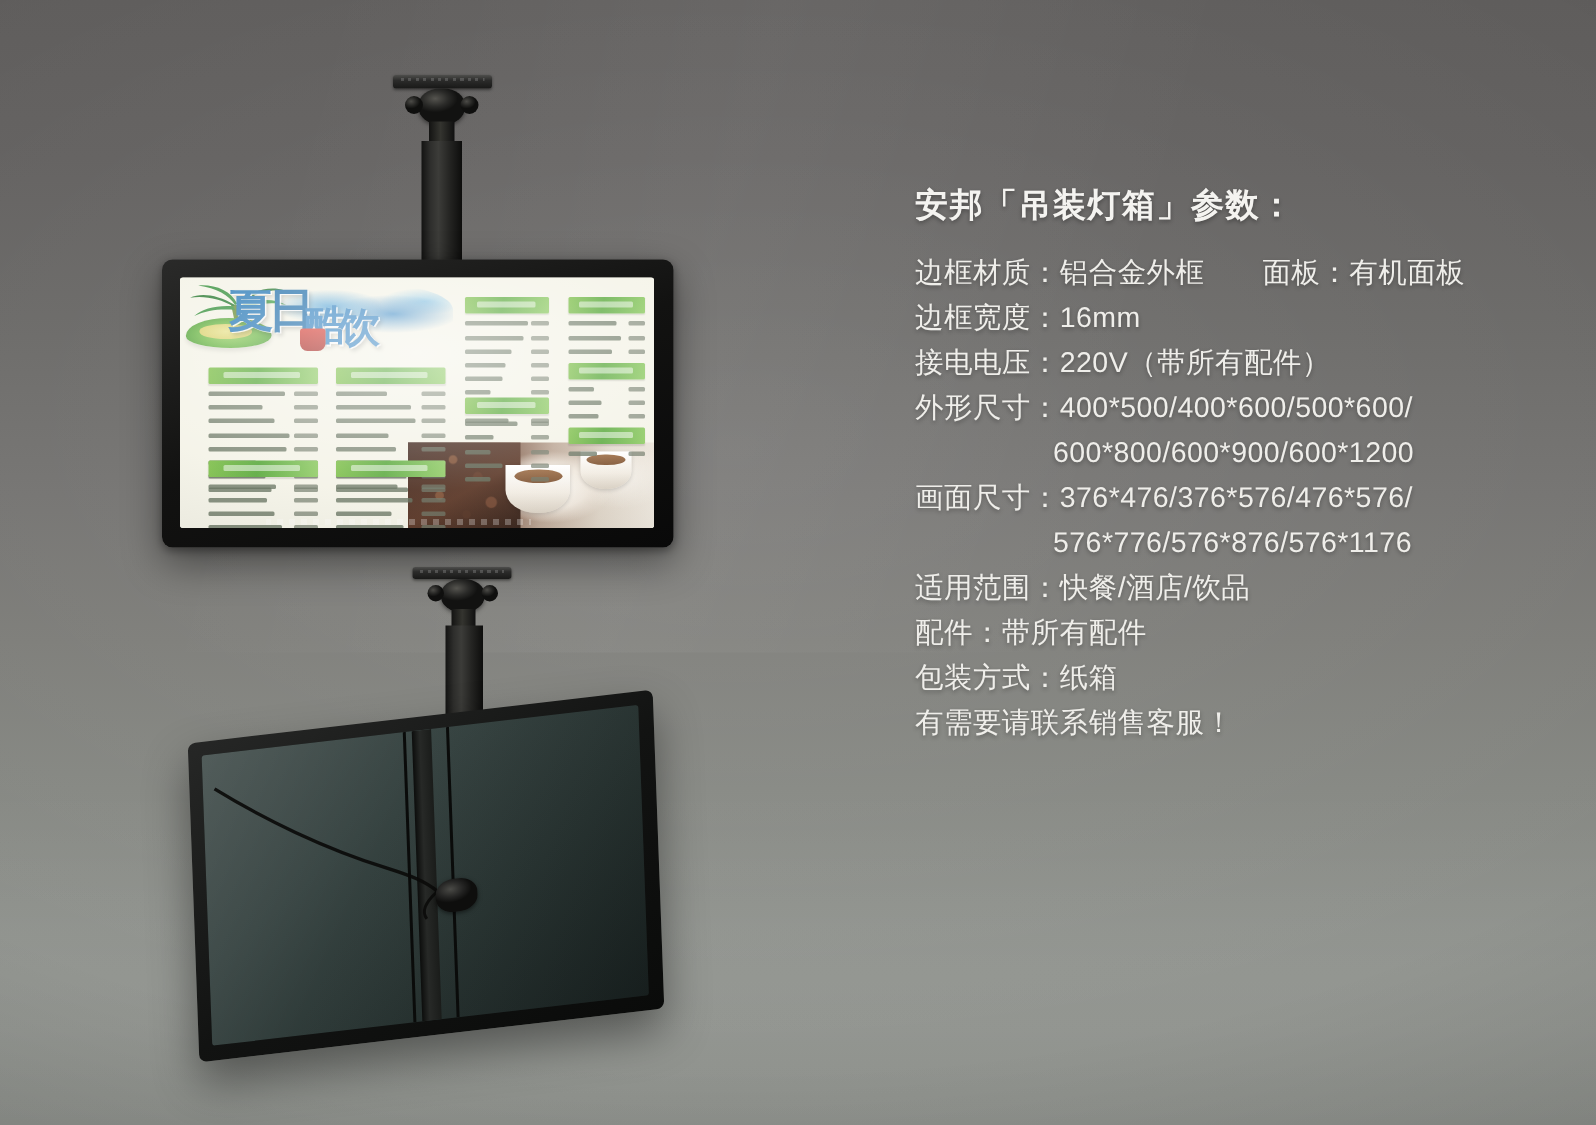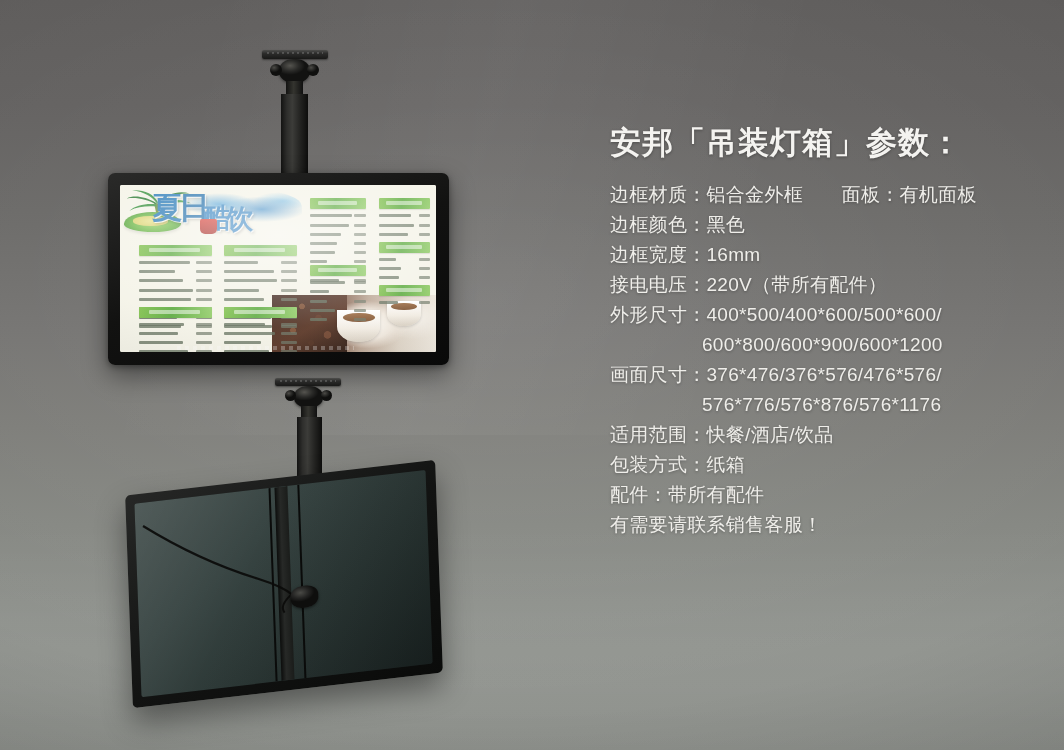--- a/index.html
+++ b/index.html
@@ -197,21 +197,21 @@
   .cable{position:absolute;z-index:4;overflow:visible;}
   .hinge{
     position:absolute;z-index:6;border-radius:44%;
     background:radial-gradient(50% 40% at 36% 30%,#4a4a46 0%,#242423 60%,#0e0e0d 100%);
     box-shadow:0 1px 3px rgba(0,0,0,0.5);
   }
 
   
   .specs{position:absolute;left:610px;top:122px;width:440px;}
   .spec-title{
-    font-size:31px;font-weight:bold;color:#f4f3f0;letter-spacing:1px;
+    font-size:22px;font-weight:bold;color:#f4f3f0;letter-spacing:1px;
     margin:0 0 16px 0;text-shadow:0 1px 3px rgba(0,0,0,0.32);
   }
   .spec-list{list-style:none;margin:0;padding:0;}
   .spec-list li{
     font-size:19px;color:#efeeea;line-height:30px;white-space:nowrap;
     text-shadow:0 1px 3px rgba(0,0,0,0.30);letter-spacing:0.3px;
   }
   .spec-list li.cont{padding-left:92px;}
 </style>
 </head>
@@ -520,27 +520,26 @@
         </svg>
       </div>
       <div class="hinge" style="left:52%;top:52%;width:28px;height:22px;"></div>
     </div>
   </div>
 
   <div class="specs">
     <h1 class="spec-title">安邦「吊装灯箱」参数：</h1>
     <ul class="spec-list">
       <li>边框材质：铝合金外框　　面板：有机面板</li>
-      <li>边框颜色：黑色</li>
       <li>边框宽度：16mm</li>
       <li>接电电压：220V（带所有配件）</li>
       <li>外形尺寸：400*500/400*600/500*600/</li>
       <li class="cont">600*800/600*900/600*1200</li>
       <li>画面尺寸：376*476/376*576/476*576/</li>
       <li class="cont">576*776/576*876/576*1176</li>
       <li>适用范围：快餐/酒店/饮品</li>
+      <li>配件：带所有配件</li>
       <li>包装方式：纸箱</li>
-      <li>配件：带所有配件</li>
       <li>有需要请联系销售客服！</li>
     </ul>
   </div>
 
 </div>
 
 </body></html>

